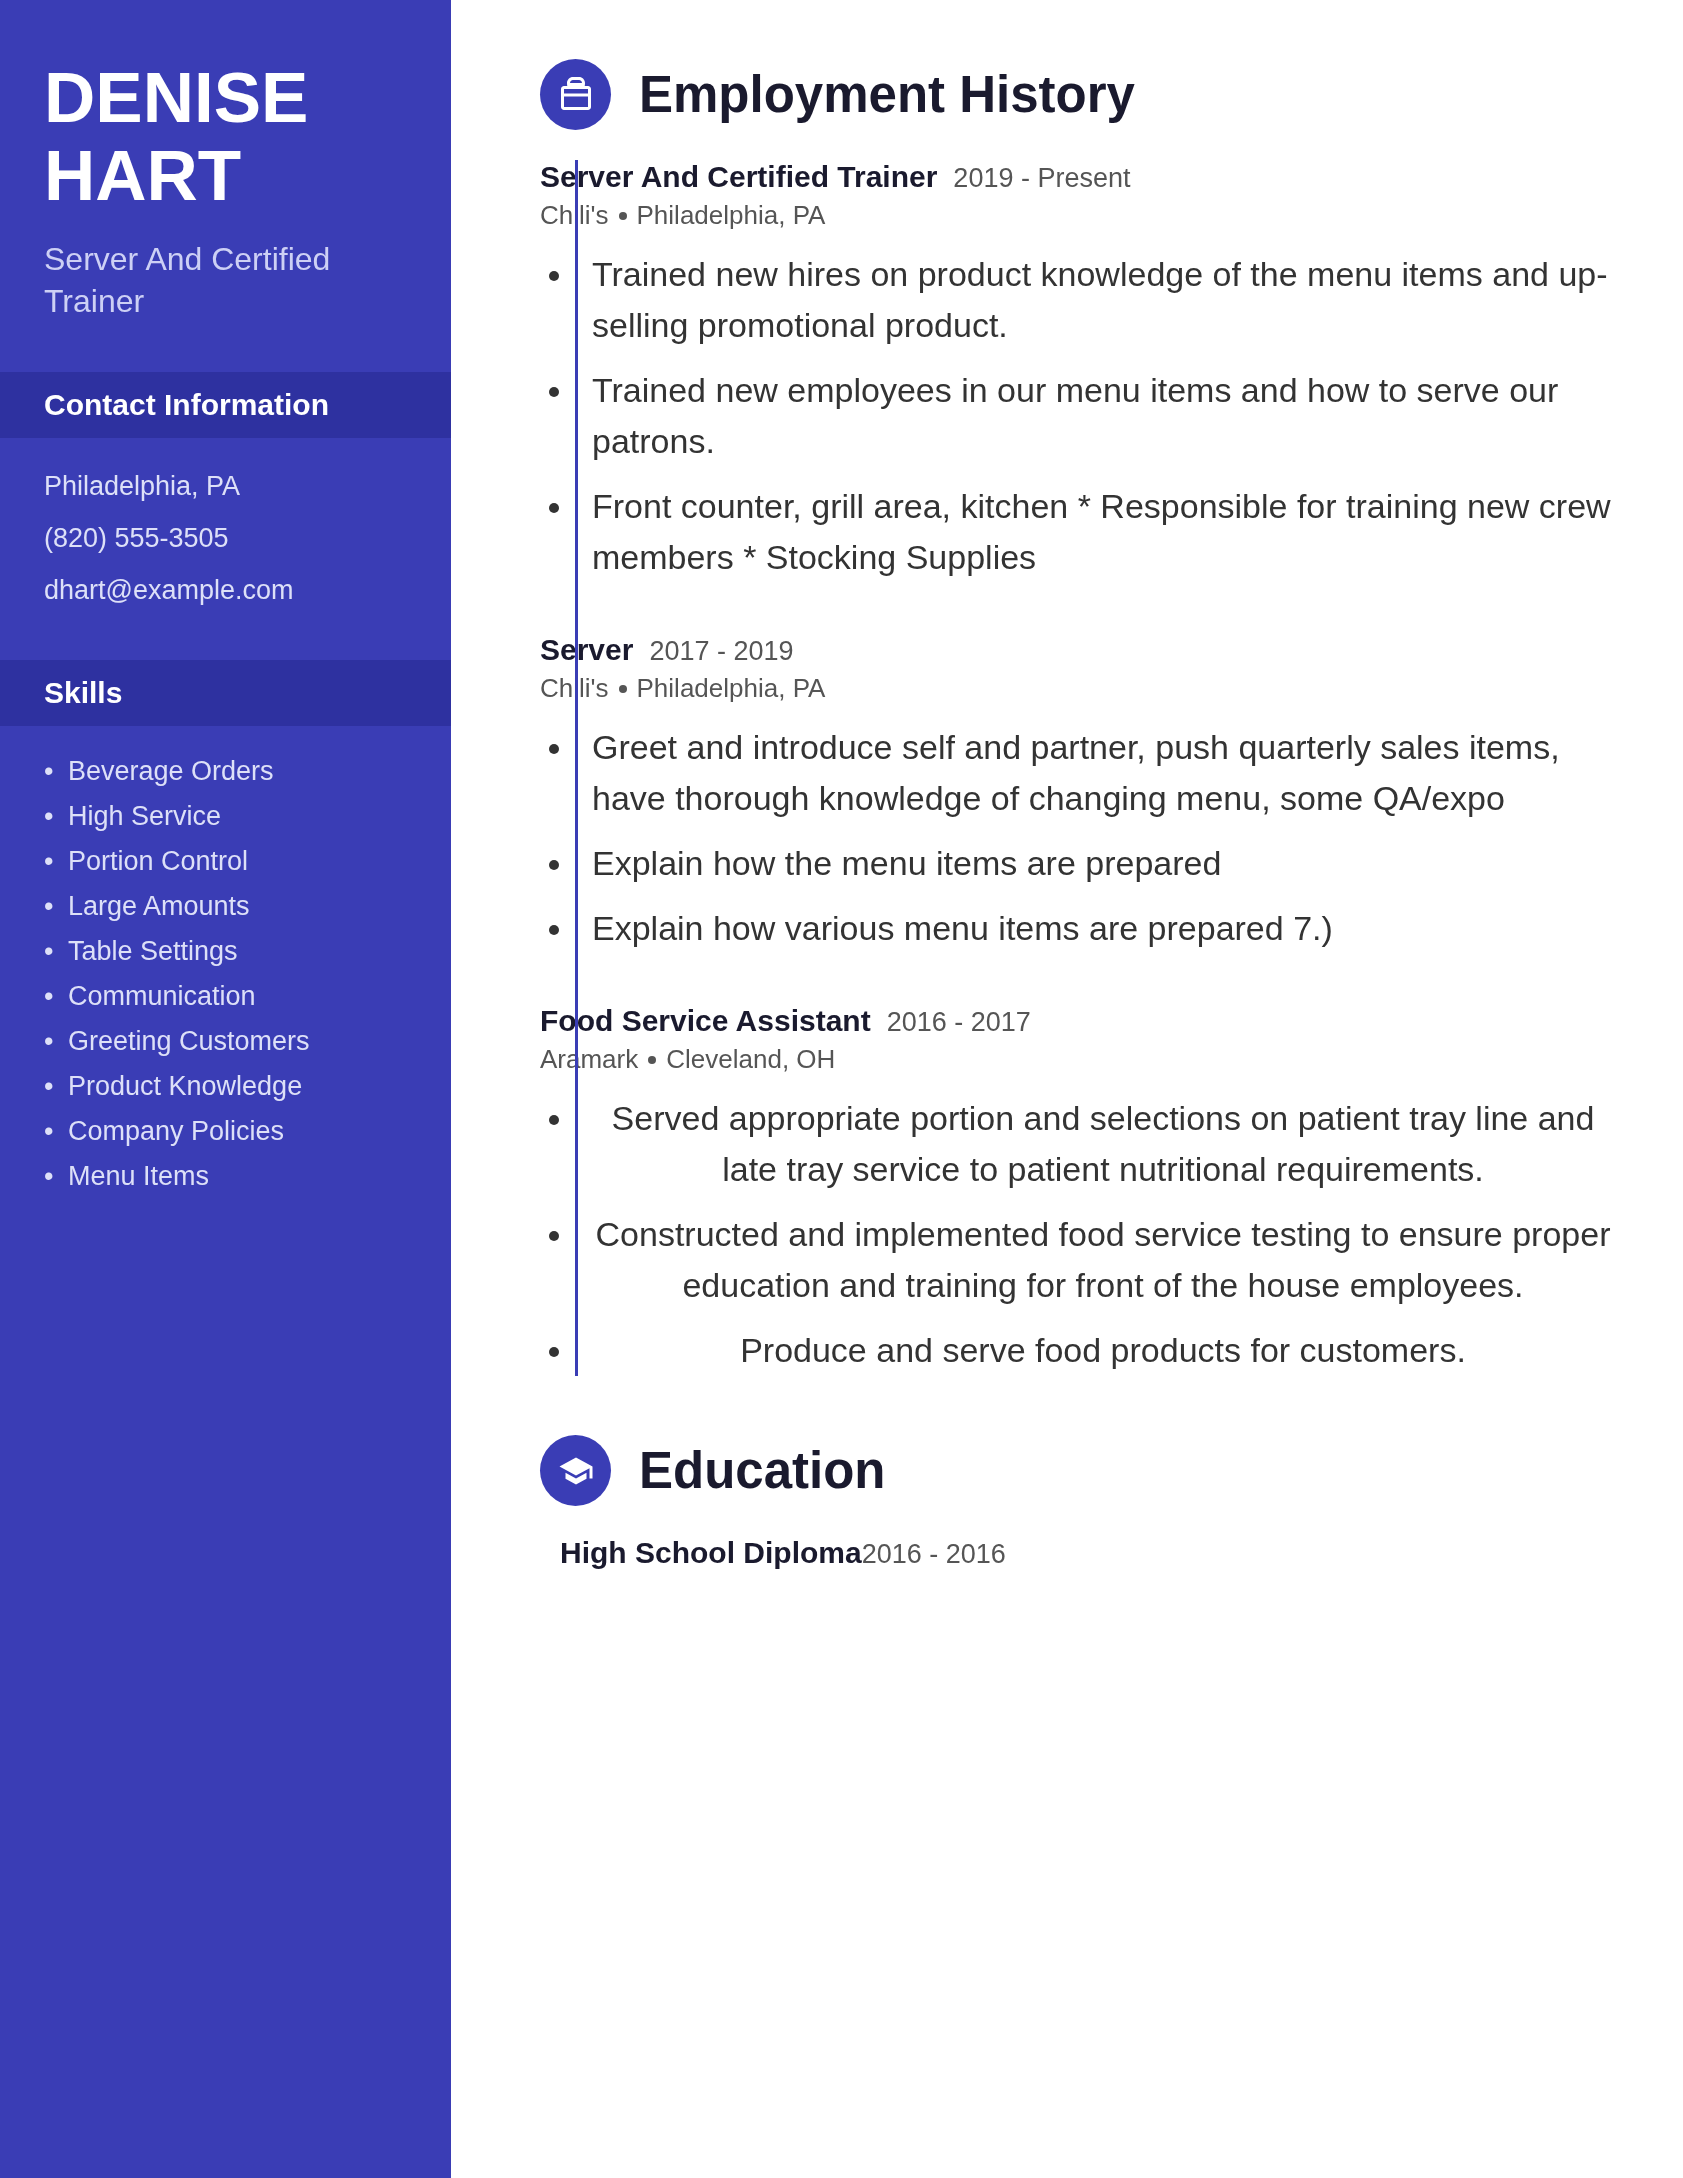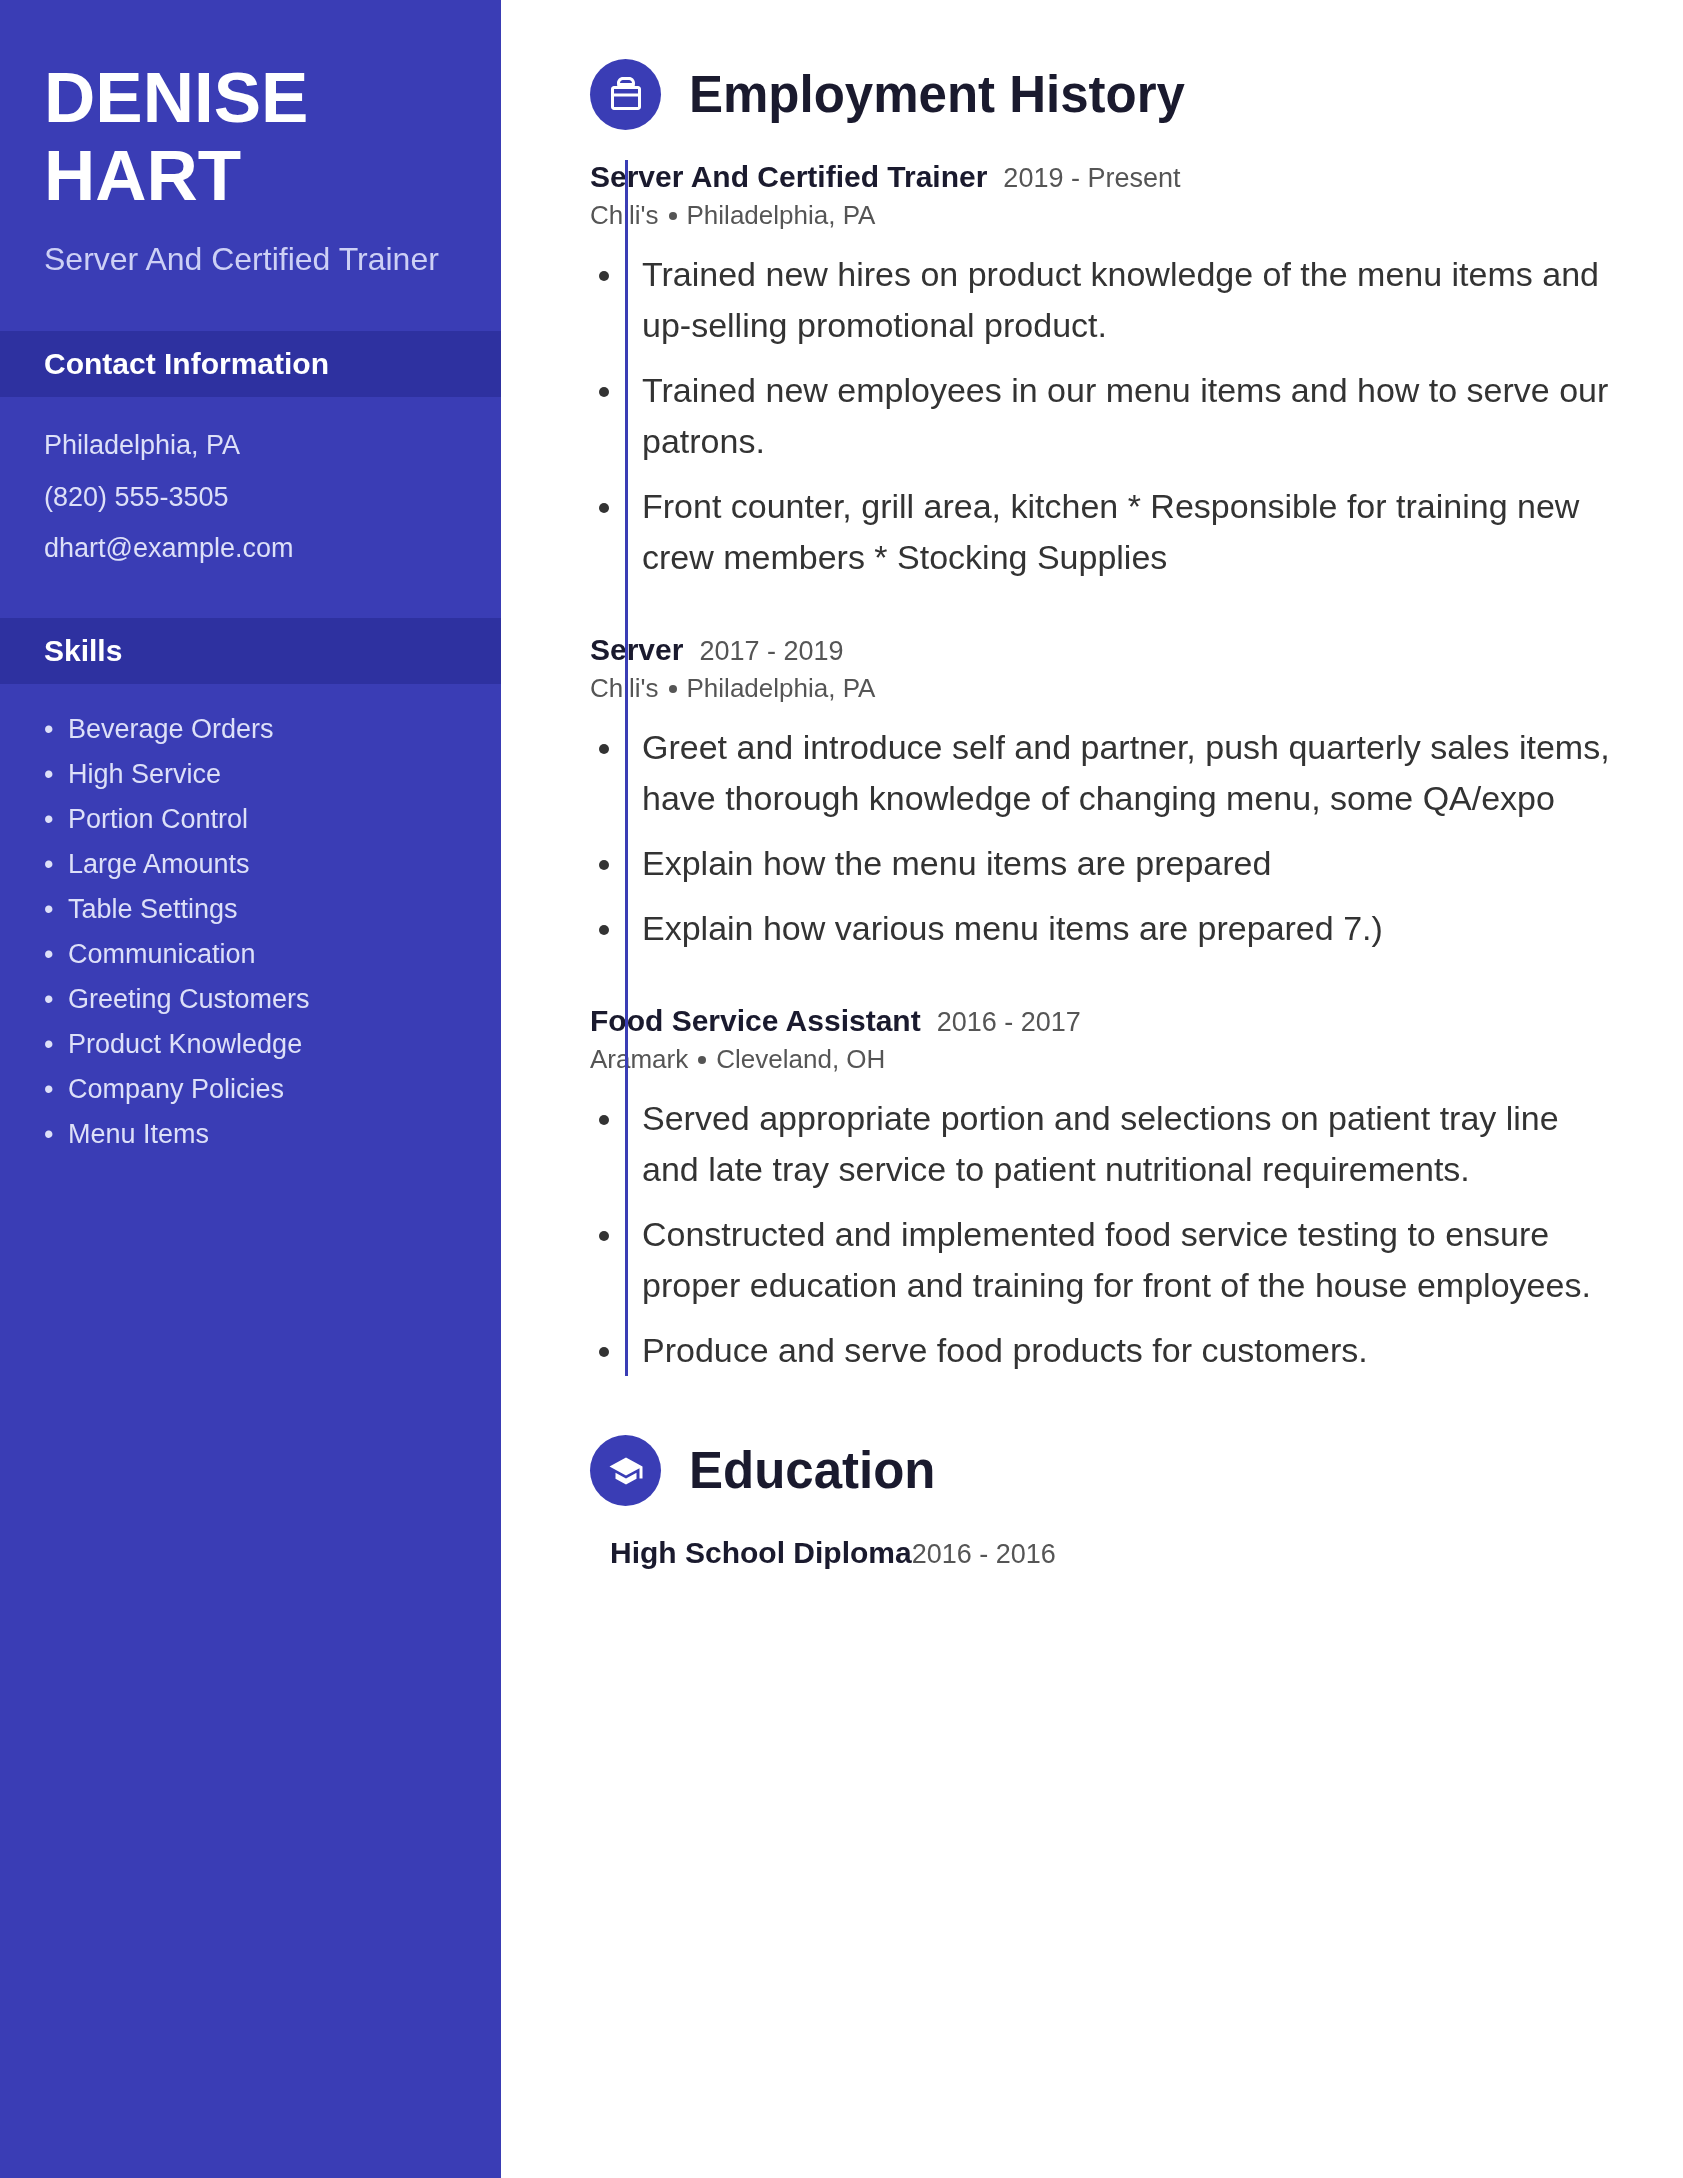--- a/index.html
+++ b/index.html
@@ -7,21 +7,21 @@
       font-family: Arial, sans-serif;
       background: #fff;
       width: 1683px;
       min-height: 2178px;
       display: flex;
       font-size: 28px;
     }
 
     
     .sidebar {
-      width: 501px;
+      width: 451px;
       min-height: 2178px;
       background-color: #3a3db5;
       color: #fff;
       padding: 59px 44px 59px 44px;
       flex-shrink: 0;
     }
 
     .sidebar-name {
       font-size: 71px;
       font-weight: 900;
@@ -281,21 +281,21 @@
               <span>Chili's</span>
               <span class="bullet-dot"></span>
               <span>Philadelphia, PA</span>
             </div>
             <ul class="job-bullets">
               <li>Greet and introduce self and partner, push quarterly sales items, have thorough knowledge of changing menu, some QA/expo</li>
               <li>Explain how the menu items are prepared</li>
               <li>Explain how various menu items are prepared 7.)</li>
             </ul>
           </div>
-          <div class="job-entry" style="padding-left: 0px; margin-bottom: 50px;">
+          <div class="job-entry" style="padding-left: 0px; margin-bottom: 50px; text-align: center;">
             <div class="job-title-row">
               <span class="job-title">Food Service Assistant</span>
               <span class="job-dates">2016 - 2017</span>
             </div>
             <div class="job-company-row">
               <span>Aramark</span>
               <span class="bullet-dot"></span>
               <span>Cleveland, OH</span>
             </div>
             <ul class="job-bullets">

